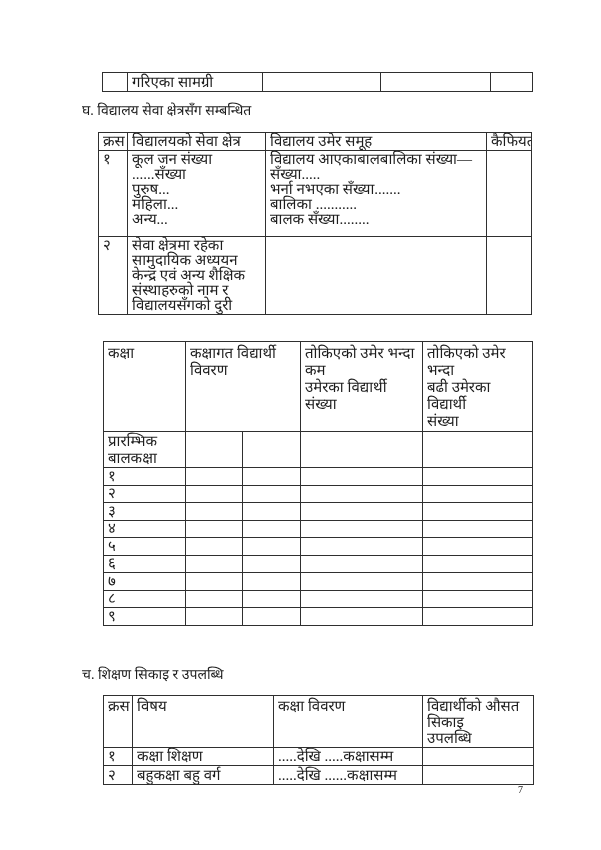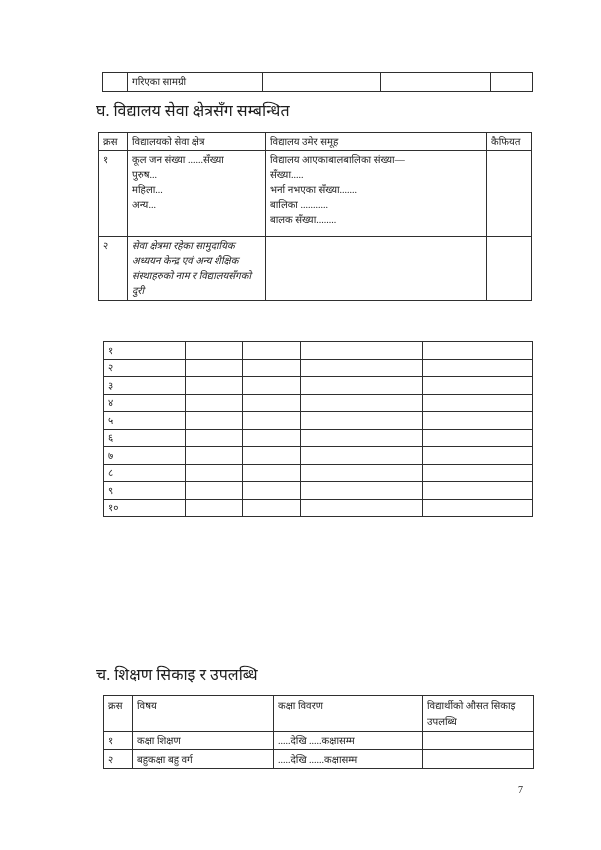--- a/index.html
+++ b/index.html
@@ -1,26 +1,26 @@
 <!DOCTYPE html>
 <html><head>
 <meta charset="utf-8">
 <style>
   html,body{margin:0;padding:0;background:#e8e8e8;}
   .page{position:relative;width:601px;height:850px;background:#ffffff;margin:0 auto;
         font-family:"Liberation Serif","DejaVu Serif",serif;color:#1d1d1d;}
-  .t{position:absolute;border-collapse:collapse;table-layout:fixed;font-size:10px;color:#1d1d1d;}
+  .t{position:absolute;border-collapse:collapse;table-layout:fixed;font-size:15px;color:#1d1d1d;}
   .t td,.t th{border:1px solid #2f2f2f;padding:1px 4px;vertical-align:top;
               font-weight:normal;text-align:left;line-height:15px;overflow:hidden;}
   .ctr{text-align:center;}
   .ml{white-space:pre-line;}
   .lh21{line-height:20.5px;}
   .lh17{line-height:17px;}
-  .just{text-align:justify;line-height:16.2px;font-style:italic;}
-  .heading{position:absolute;left:96px;font-size:16px;line-height:14px;}
+  .just{text-align:justify;line-height:16.2px;}
+  .heading{position:absolute;left:82px;font-size:14px;line-height:14px;}
   .pageno{position:absolute;left:518px;top:784px;font-size:10px;}
   
   .t1{left:102px;top:72px;width:430px;}
   .t1 td{vertical-align:middle;line-height:14px;}
   .t1 tr{height:19px;}
   
   .t2{left:98px;top:132px;width:433px;}
   .t2 .hrow{height:18px;}
   .t2 .hrow th{vertical-align:middle;line-height:13px;}
   .t2 .r1{height:86px;}
@@ -108,20 +108,36 @@
 
   <table class="t t3">
     <colgroup>
         <col style="width:82px">
         <col style="width:57px">
         <col style="width:58px">
         <col style="width:122px">
         <col style="width:110px">
       </colgroup>
     <tbody>
+        <tr class="hrow">
+      <th class="ctr">कक्षा</th>
+      <th class="ctr" colspan="2">कक्षागत विद्यार्थी विवरण</th>
+      <th class="ctr ml">तोकिएको उमेर भन्दा कम
+उमेरका विद्यार्थी संख्या</th>
+      <th class="ctr ml">तोकिएको उमेर भन्दा
+बढी उमेरका विद्यार्थी
+संख्या</th>
+    </tr>
+    <tr class="prow">
+      <td>प्रारम्भिक बालकक्षा</td>
+      <td></td>
+          <td></td>
+      <td></td>
+          <td></td>
+    </tr>
     <tr class="rrow">
       <td>१</td>
       <td></td>
           <td></td>
       <td></td>
           <td></td>
     </tr>
     <tr class="rrow">
       <td>२</td>
       <td></td>
@@ -166,27 +182,20 @@
     </tr>
     <tr class="rrow">
       <td>८</td>
       <td></td>
           <td></td>
       <td></td>
           <td></td>
     </tr>
     <tr class="rrow">
       <td>९</td>
-      <td></td>
-          <td></td>
-      <td></td>
-          <td></td>
-    </tr>
-    <tr class="rrow">
-      <td>१०</td>
       <td></td>
           <td></td>
       <td></td>
           <td></td>
     </tr>
   </tbody>
     </table>
 
   <div class="heading" style="top:668px">च. शिक्षण सिकाइ र उपलब्धि</div>
 

